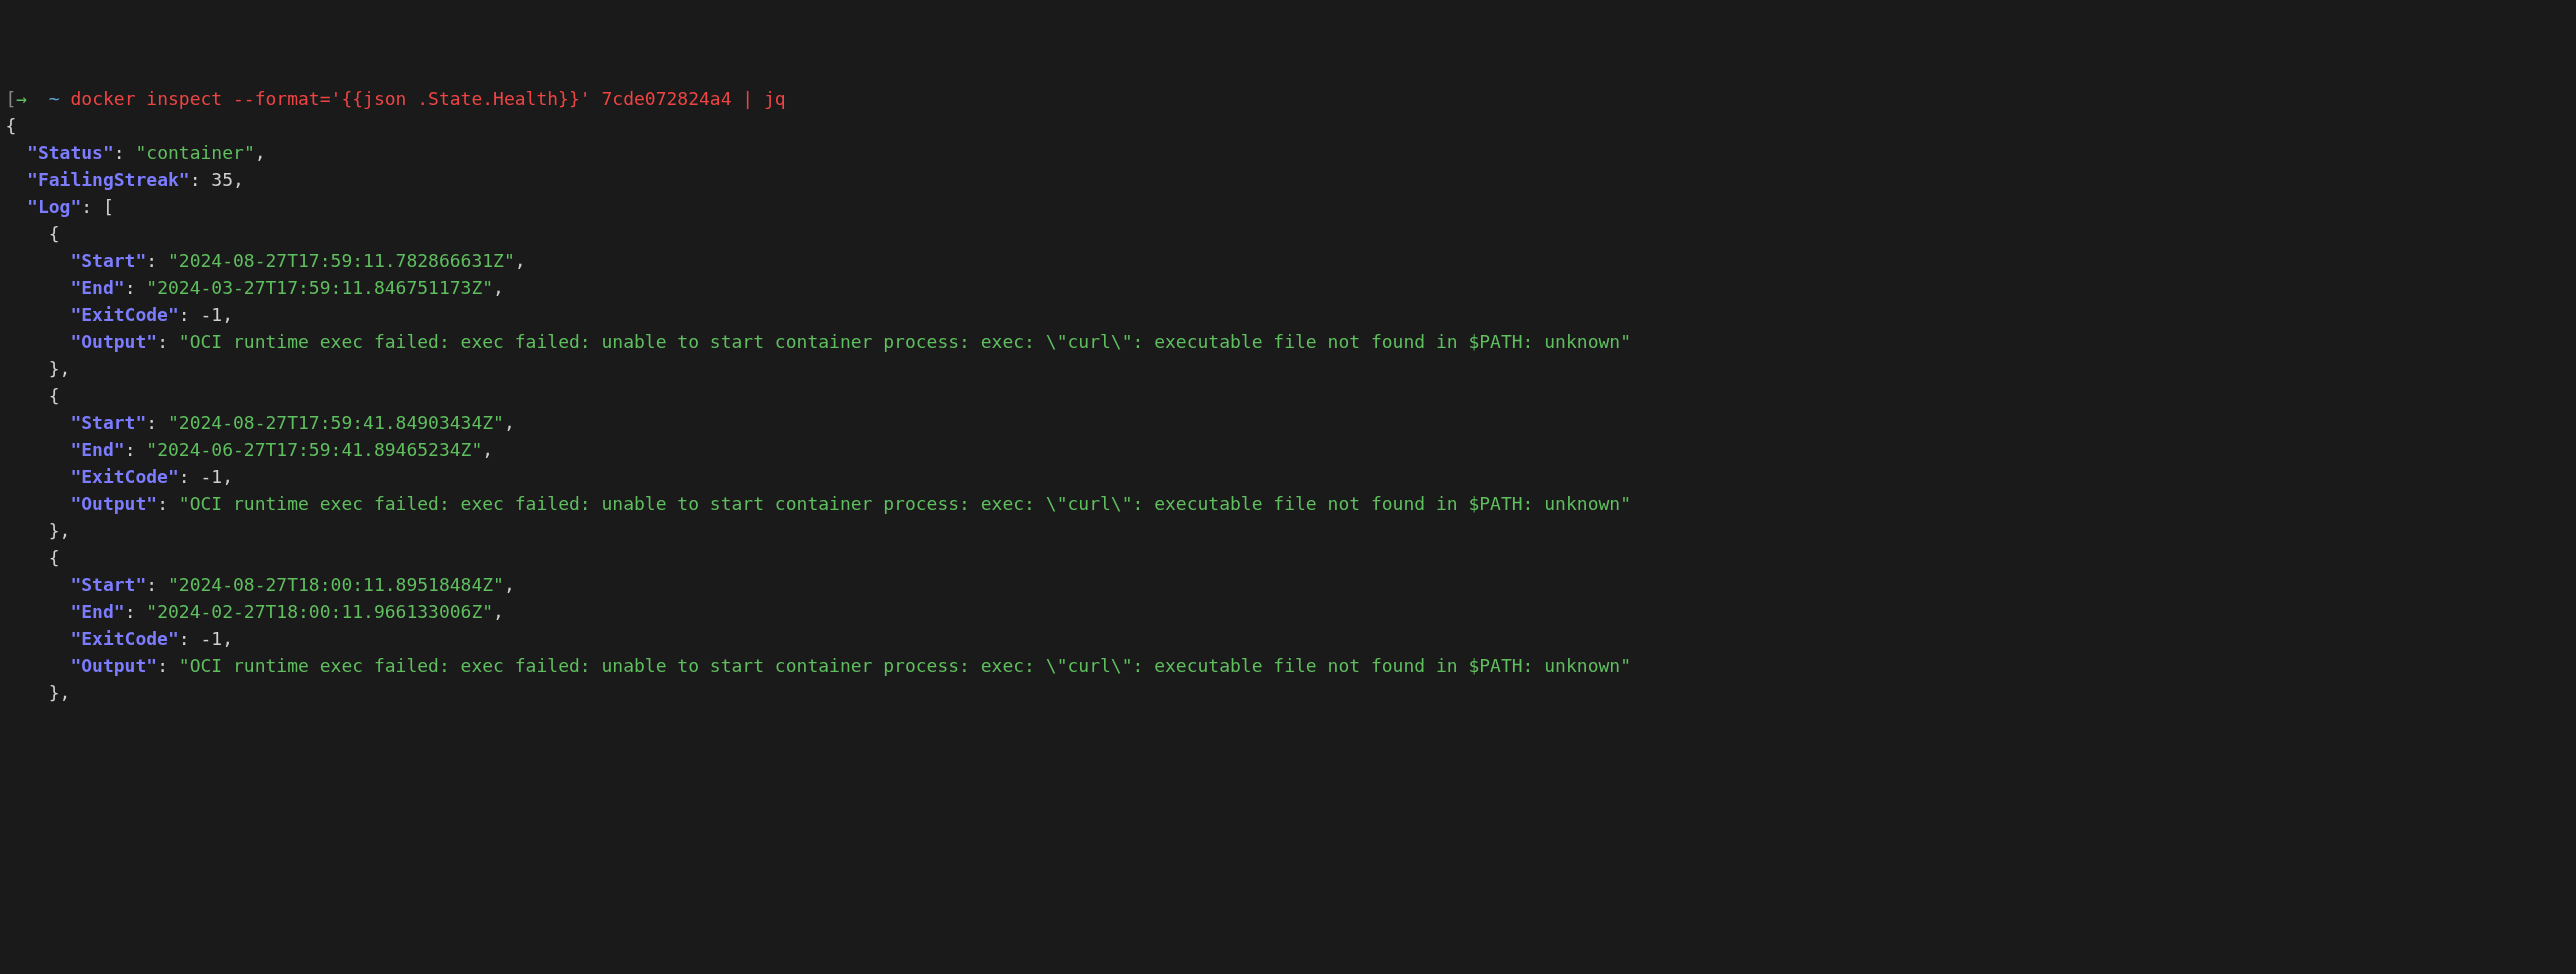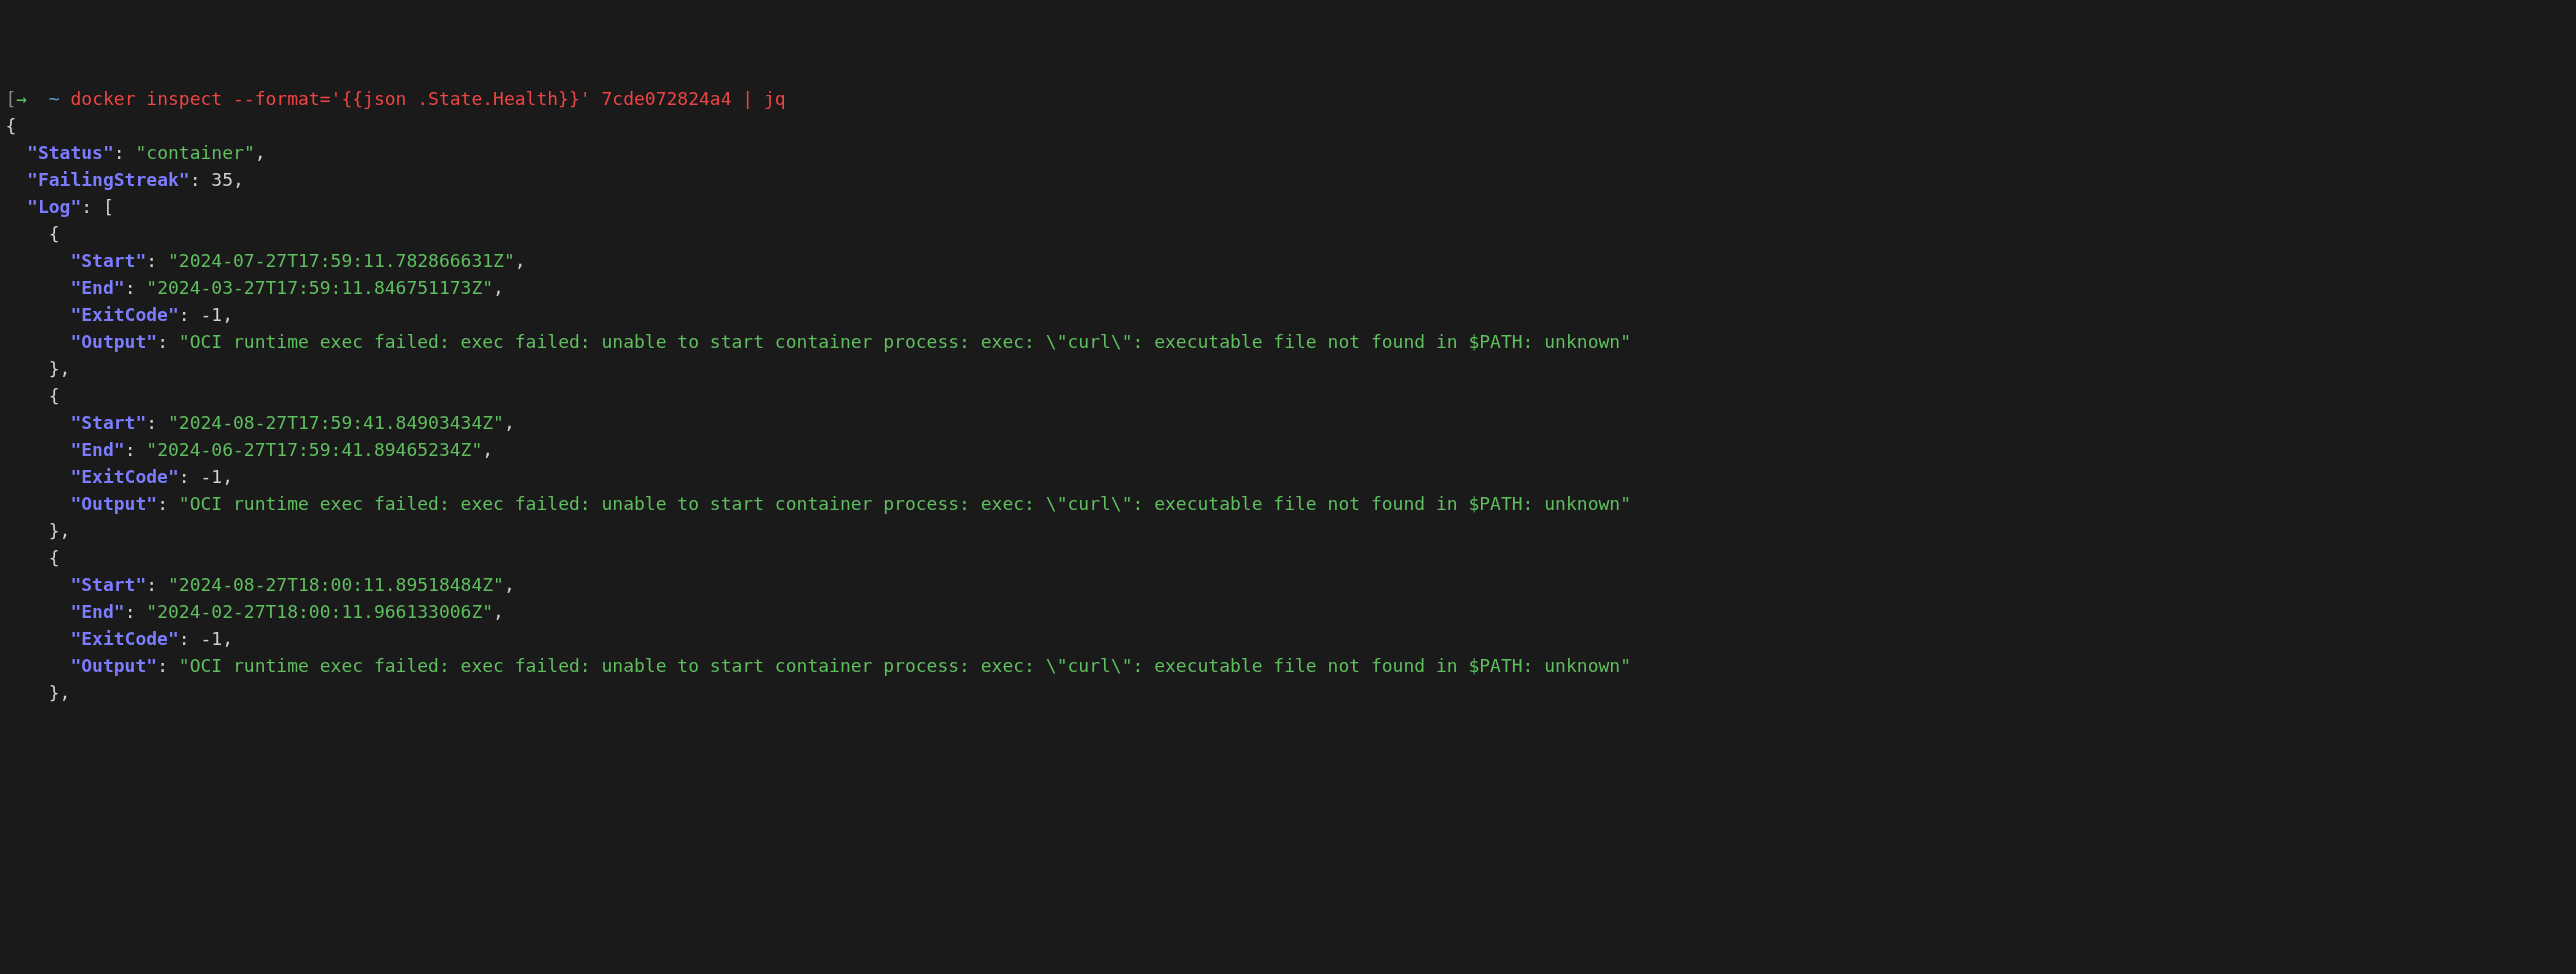--- a/index.html
+++ b/index.html
@@ -60,21 +60,21 @@
 </head>
 <body>
 
 
 <div class="terminal"><span><span class="cursor-edge">[</span><span class="arrow">→</span>  <span class="tilde">~</span> <span class="cmd">docker inspect --format='{{json .State.Health}}' 7cde072824a4 | jq</span></span>
 <span class="brace">{</span>
   <span class="key">"<span>Status</span>"</span><span class="colon">:</span> <span class="str">"<span>container</span>"</span><span class="comma">,</span>
   <span class="key">"<span>FailingStreak</span>"</span><span class="colon">:</span> <span class="num">35</span><span class="comma">,</span>
   <span class="key">"<span>Log</span>"</span><span class="colon">:</span> <span class="bracket">[</span>
     <span class="brace">{</span>
-      <span class="key">"<span>Start</span>"</span><span class="colon">:</span> <span class="str">"<span>2024-07-27T17:59:11.782866631Z</span>"</span><span class="comma">,</span>
+      <span class="key">"<span>Start</span>"</span><span class="colon">:</span> <span class="str">"<span>2024-08-27T17:59:11.782866631Z</span>"</span><span class="comma">,</span>
       <span class="key">"<span>End</span>"</span><span class="colon">:</span> <span class="str">"<span>2024-03-27T17:59:11.846751173Z</span>"</span><span class="comma">,</span>
       <span class="key">"<span>ExitCode</span>"</span><span class="colon">:</span> <span class="num">-1</span><span class="comma">,</span>
       <span class="key">"<span>Output</span>"</span><span class="colon">:</span> <span class="str">"<span>OCI runtime exec failed: exec failed: unable to start container process: exec: \"curl\": executable file not found in $PATH: unknown</span>"</span>
     <span class="brace">}</span><span class="comma">,</span>
     <span class="brace">{</span>
       <span class="key">"<span>Start</span>"</span><span class="colon">:</span> <span class="str">"<span>2024-08-27T17:59:41.84903434Z</span>"</span><span class="comma">,</span>
       <span class="key">"<span>End</span>"</span><span class="colon">:</span> <span class="str">"<span>2024-06-27T17:59:41.89465234Z</span>"</span><span class="comma">,</span>
       <span class="key">"<span>ExitCode</span>"</span><span class="colon">:</span> <span class="num">-1</span><span class="comma">,</span>
       <span class="key">"<span>Output</span>"</span><span class="colon">:</span> <span class="str">"<span>OCI runtime exec failed: exec failed: unable to start container process: exec: \"curl\": executable file not found in $PATH: unknown</span>"</span>
     <span class="brace">}</span><span class="comma">,</span>

